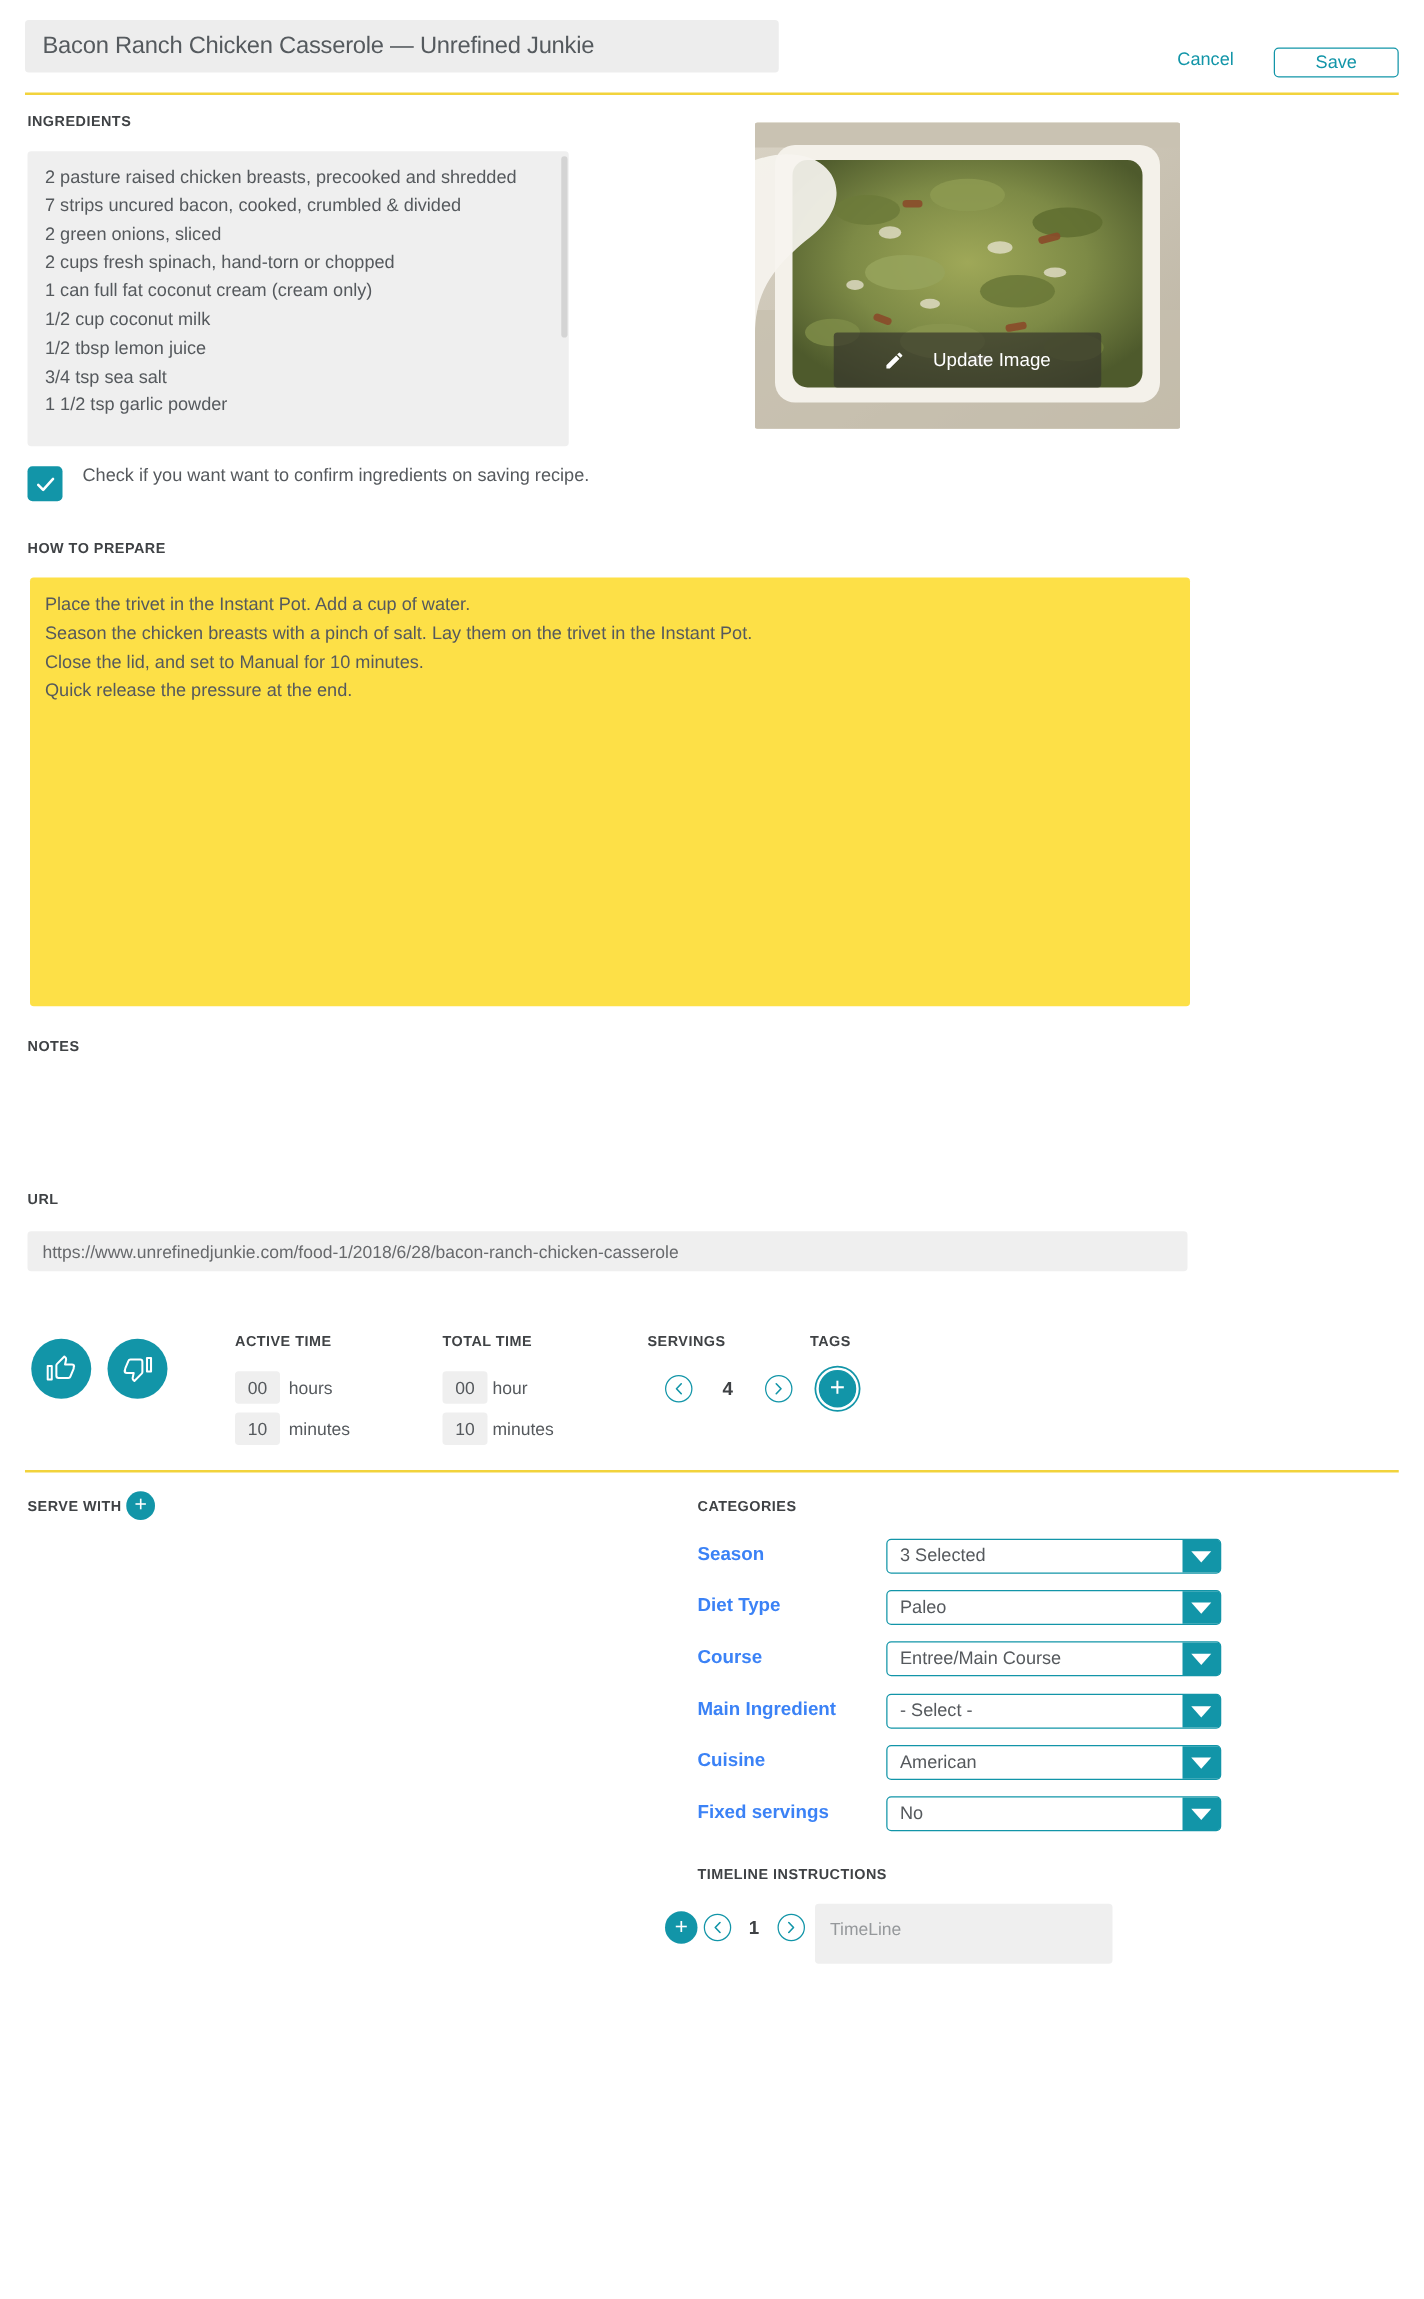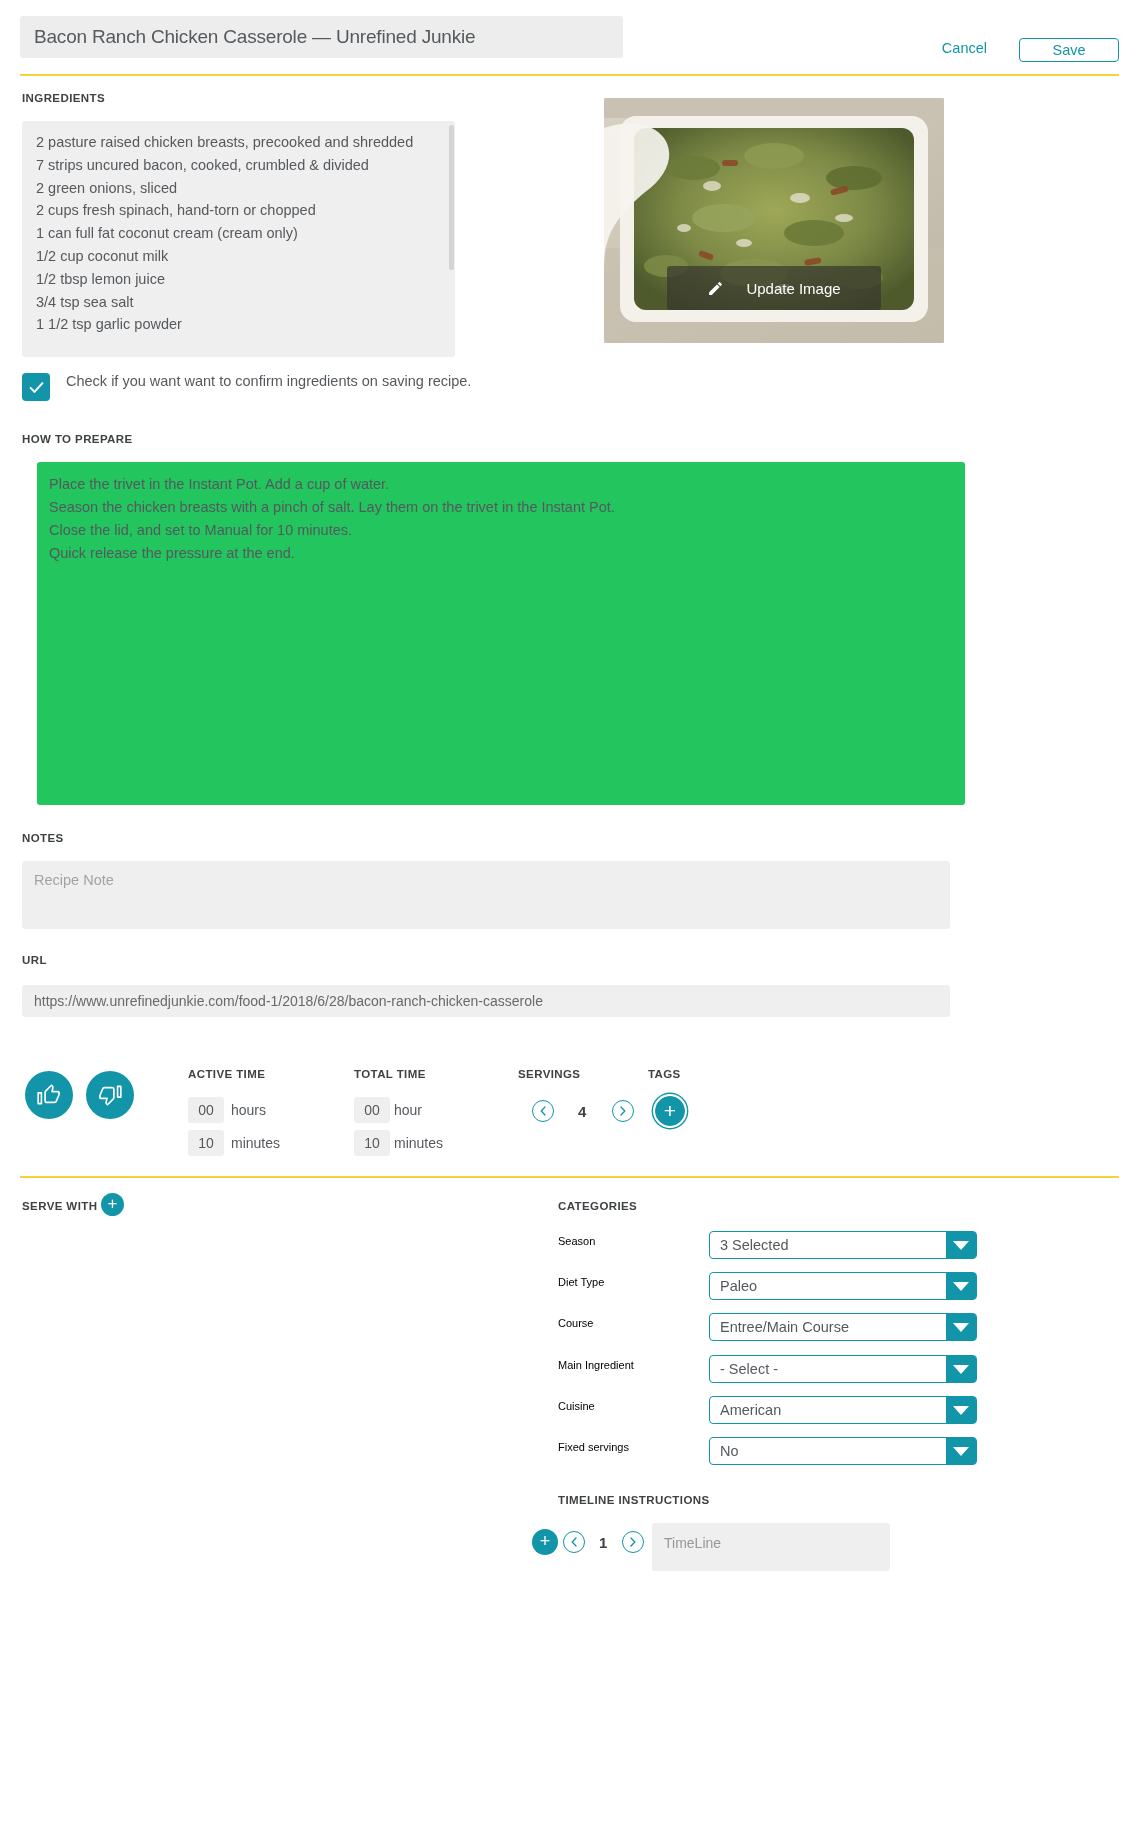--- a/index.html
+++ b/index.html
@@ -130,23 +130,23 @@
     border-radius: 4px;
     display: flex; align-items: center; justify-content: center;
     cursor: pointer;
   }
   .confirm-text { font-size: 14.5px; color: #55595d; }
 
   
   .prepare-label { position: absolute; left: 22px; top: 433px; }
   .prepare-box {
     position: absolute;
-    left: 37px; top: 462px;
+    left: 24px; top: 462px;
     width: 928px; height: 343px;
-    background: #22c55e;
+    background: #fde047;
     border-radius: 3px;
     padding: 11px 12px;
   }
   .prep-line {
     font-size: 14.5px;
     color: #55595d;
     line-height: 23px;
   }
 
   
@@ -247,21 +247,21 @@
     display: flex; align-items: center; justify-content: center;
     cursor: pointer;
   }
   .serve-with-plus .plus-sign { font-size: 17px; }
 
   
   .categories-label { position: absolute; left: 558px; top: 1200px; }
   .cat-row { position: absolute; left: 558px; width: 392px; height: 28px; }
   .cat-name {
     position: absolute; left: 0; top: 4px;
-    font-size: 11px; font-weight: normal; color: #000000;
+    font-size: 15px; font-weight: bold; color: #3b82f6;
   }
   .cat-select {
     position: absolute; left: 151px; top: 0;
     width: 268px; height: 28px;
     border: 1.2px solid #1295a8;
     border-radius: 4px;
     background: #fff;
     display: flex; align-items: center;
     padding-left: 10px;
     font-size: 14.5px; color: #55595d;
@@ -391,23 +391,20 @@
 
   <div class="section-label prepare-label">HOW TO PREPARE</div>
   <div class="prepare-box">
     <div class="prep-line">Place the trivet in the Instant Pot. Add a cup of water.</div>
     <div class="prep-line">Season the chicken breasts with a pinch of salt. Lay them on the trivet in the Instant Pot.</div>
     <div class="prep-line">Close the lid, and set to Manual for 10 minutes.</div>
     <div class="prep-line">Quick release the pressure at the end.</div>
   </div>
 
   <div class="section-label notes-label">NOTES</div>
-  <div class="notes-box">
-    <div class="notes-placeholder">Recipe Note</div>
-  </div>
 
   <div class="section-label url-label">URL</div>
   <div class="url-box">
     <span class="url-text">https://www.unrefinedjunkie.com/food-1/2018/6/28/bacon-ranch-chicken-casserole</span>
   </div>
 
   <div class="thumbs-up">
     <svg width="26" height="26" viewBox="0 0 24 24">
       <path d="M2 20h3V10H2v10zm19.5-9.5c0-.9-.7-1.6-1.6-1.6h-5.1l.8-3.7v-.3c0-.4-.2-.8-.4-1.1l-.9-.8-5.4 5.4c-.3.3-.5.7-.5 1.2v7.6c0 .9.7 1.6 1.6 1.6h7.2c.7 0 1.3-.4 1.5-1l2.4-5.7c.1-.2.1-.4.1-.6v-1z" fill="none" stroke="#ffffff" stroke-width="1.5" stroke-linejoin="round"></path>
     </svg>

